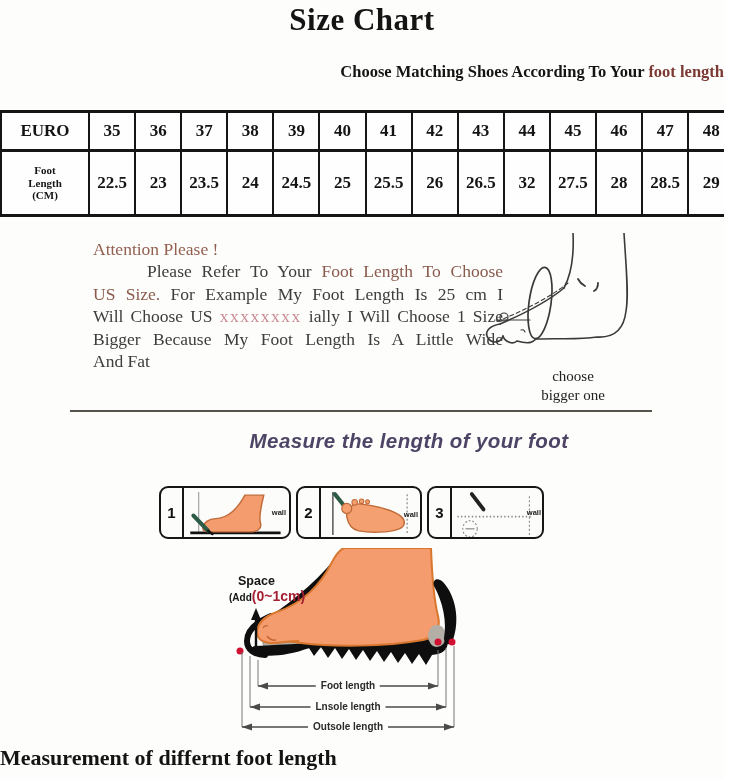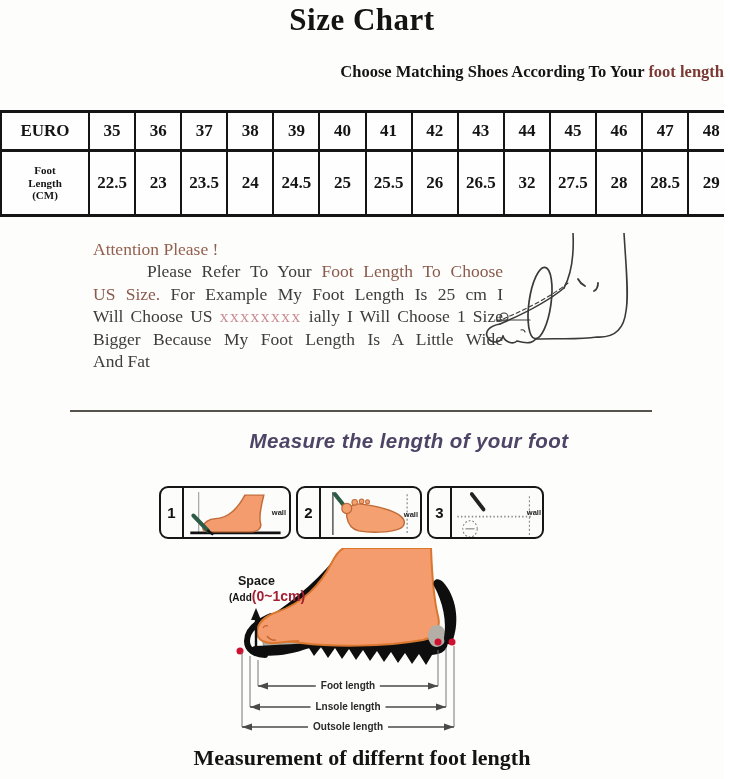--- a/index.html
+++ b/index.html
@@ -56,21 +56,21 @@
   .space-add{position:absolute;left:229px;top:587px;font-family:"Liberation Sans",sans-serif;
              font-weight:bold;white-space:nowrap;}
   .space-add .p{font-size:10px;color:#141414;}
   .space-add .v{font-size:14px;color:#a51f33;}
 
   .meas-svg{position:absolute;left:120px;top:640px;}
   .meas-label{position:absolute;left:348px;transform:translateX(-50%);background:#fdfdfc;
               padding:0 5px;font-family:"Liberation Sans",sans-serif;font-weight:bold;
               font-size:10px;color:#2a2a2a;white-space:nowrap;}
 
-  .bottom-caption{position:absolute;top:745px;left:0;width:100%;text-align:center;
+  .bottom-caption{position:absolute;top:745px;left:0;width:100%;
                   font-size:22px;font-weight:bold;color:#141414;}
 </style>
 </head>
 <body>
 
 <div class="canvas">
 
   <div class="title">Size Chart</div>
 
   <div class="subtitle"><span>Choose Matching Shoes According To Your </span><span class="red">foot length</span></div>
@@ -152,20 +152,24 @@
     <path d="M24,91 C13,93 8,99 12,105 C16,111 25,110 27,103"></path>
     <circle cx="28" cy="84" r="4" stroke-width="1.2"></circle>
     <path d="M27,103 C29,109 37,112 41,108 C55,112 58,108 60,106"></path>
     <path d="M45,97 a3,3 0 0 1 4,2" stroke-width="1.1"></path>
     <ellipse cx="64" cy="70" rx="11" ry="36" transform="rotate(8 64 70)" stroke-width="1.7"></ellipse>
     <path d="M102,46 c2,4 5,6 7,7" stroke-width="1.8"></path>
     <path d="M122,50 c0,4 -2,7 -4,8" stroke-width="1.8"></path>
     <path d="M20,87 L54,87" stroke-width="1.1"></path>
   </svg>
 
+  <div class="choose-cap">
+    <div>choose</div>
+    <div>bigger one</div>
+  </div>
 
   <div class="divider"></div>
 
   <div class="measure-head">Measure the length of your foot</div>
 
   <div class="panel" style="left:159px;width:132px;">
     <div class="panel-num">1</div>
     <div class="panel-body">
       <svg viewBox="0 0 100 48" preserveAspectRatio="none">
         <line x1="14" y1="4" x2="14" y2="44" stroke="#999" stroke-width="1"></line>

